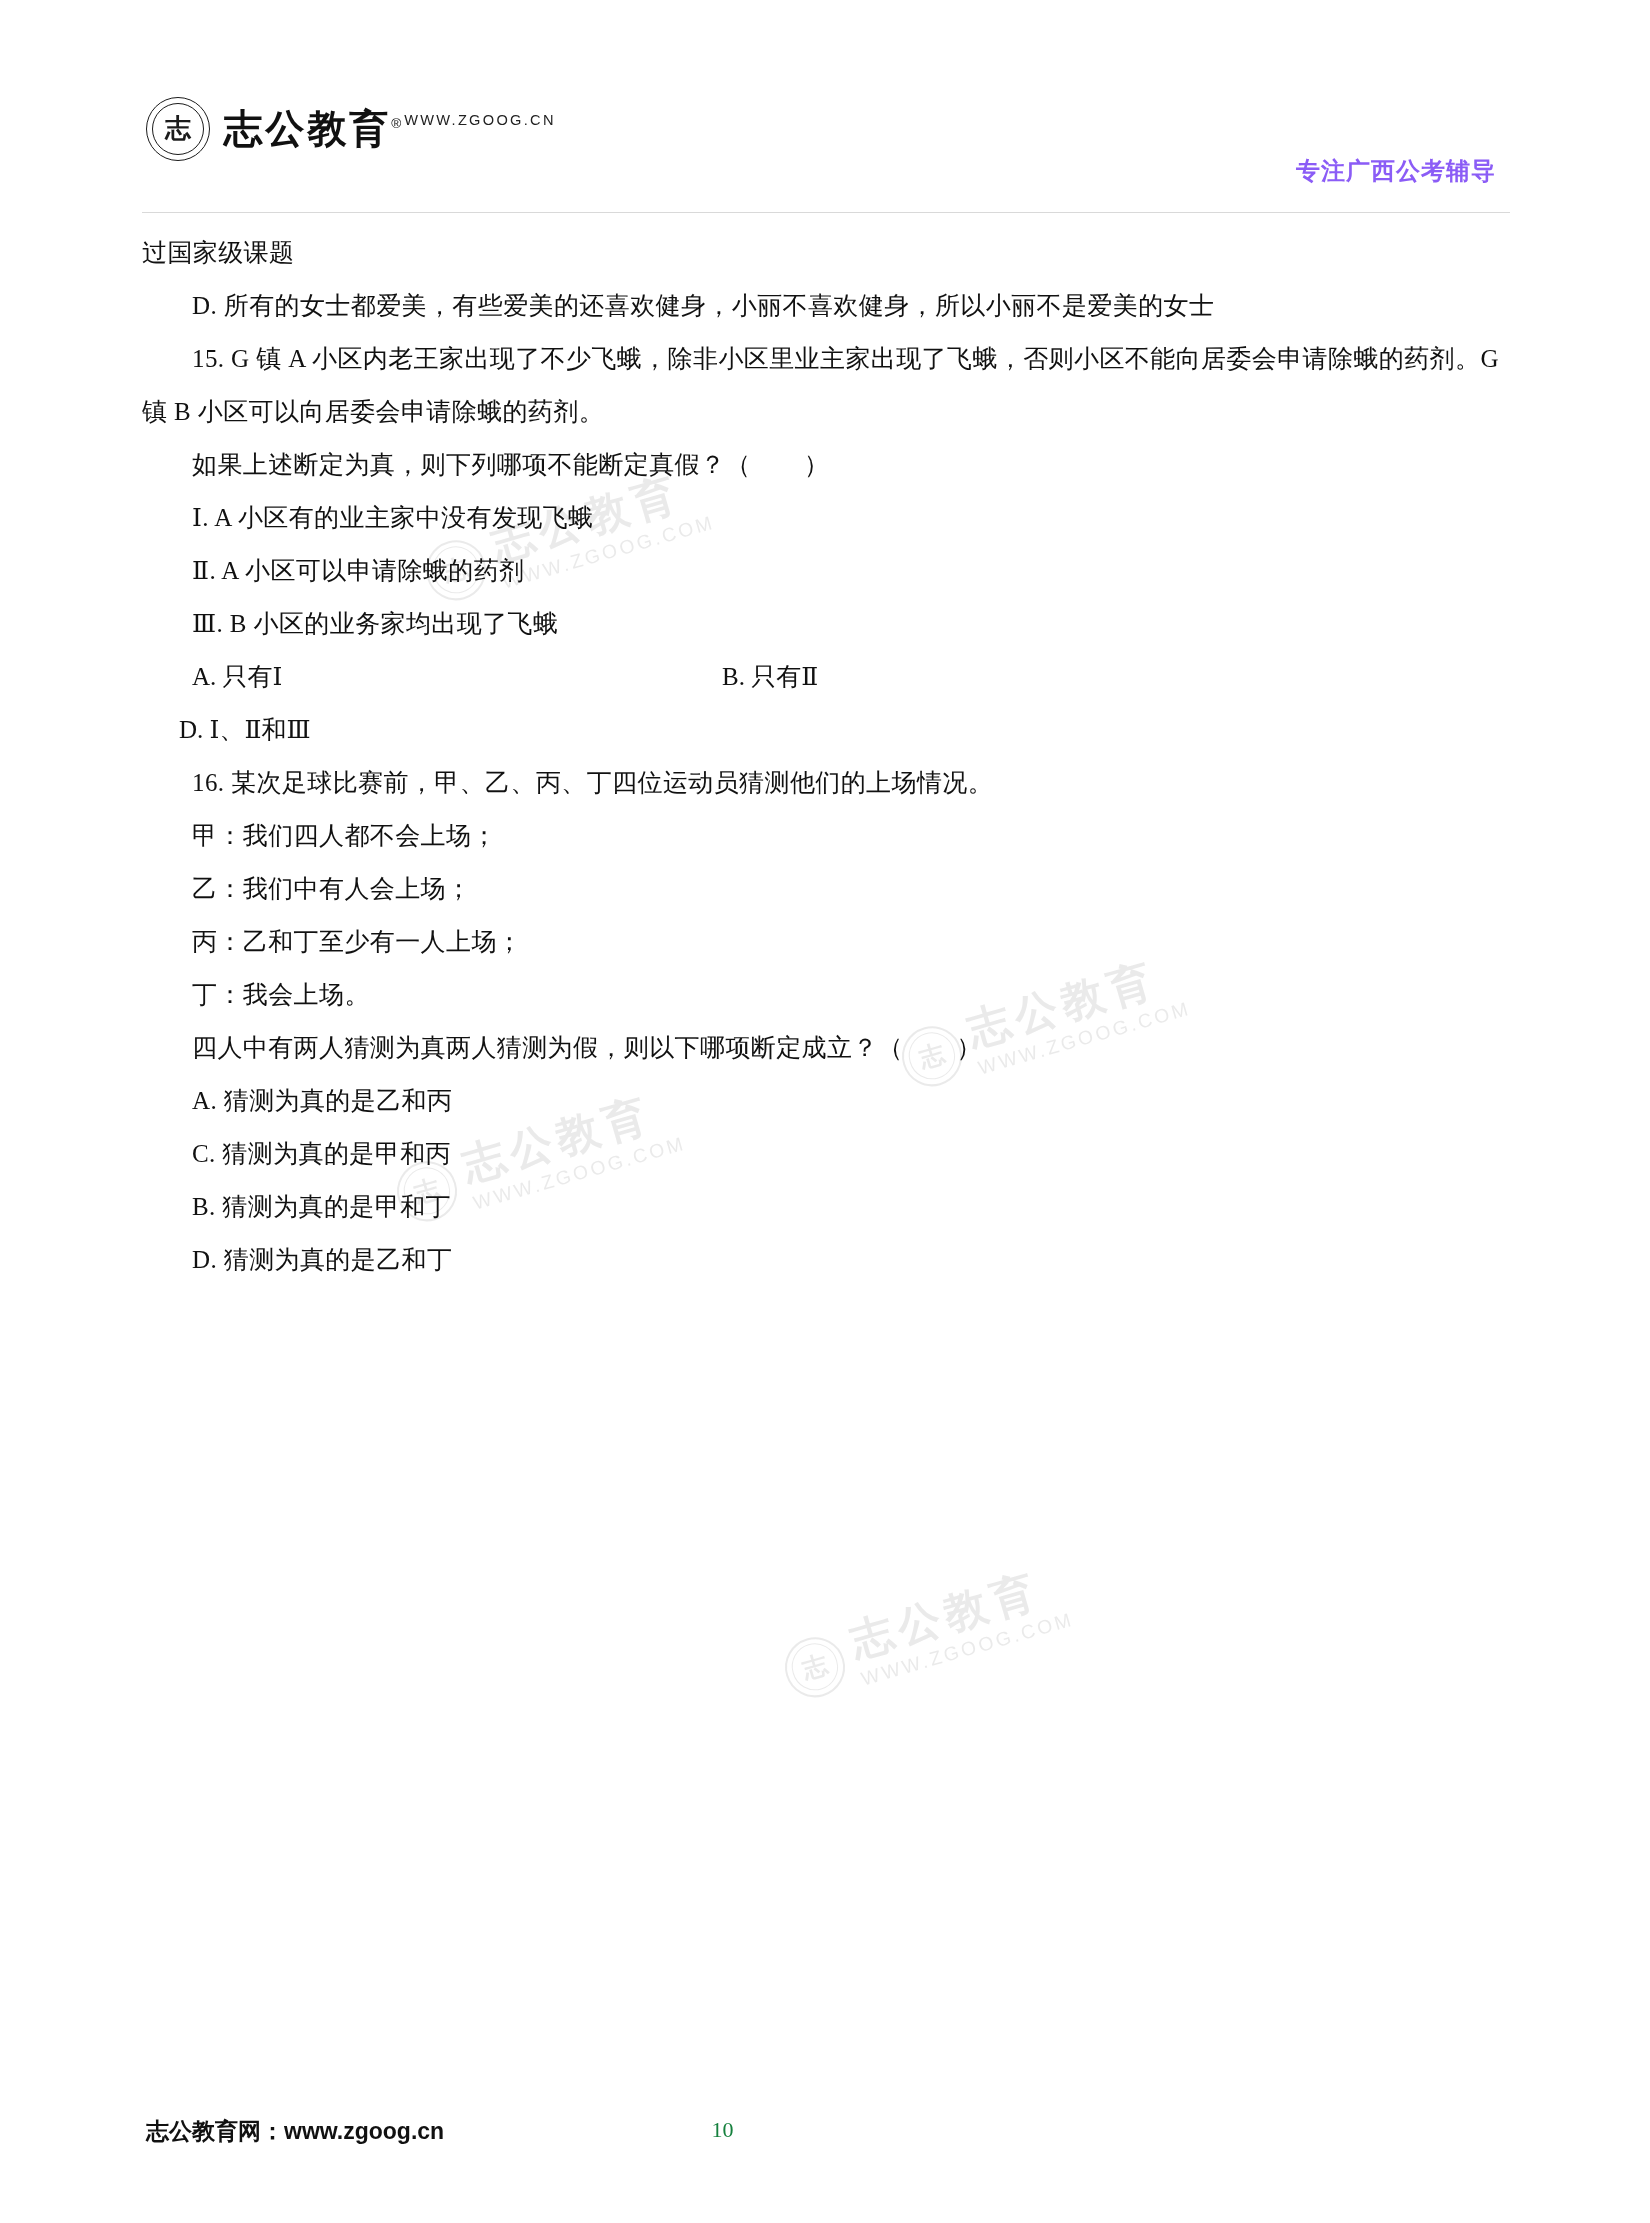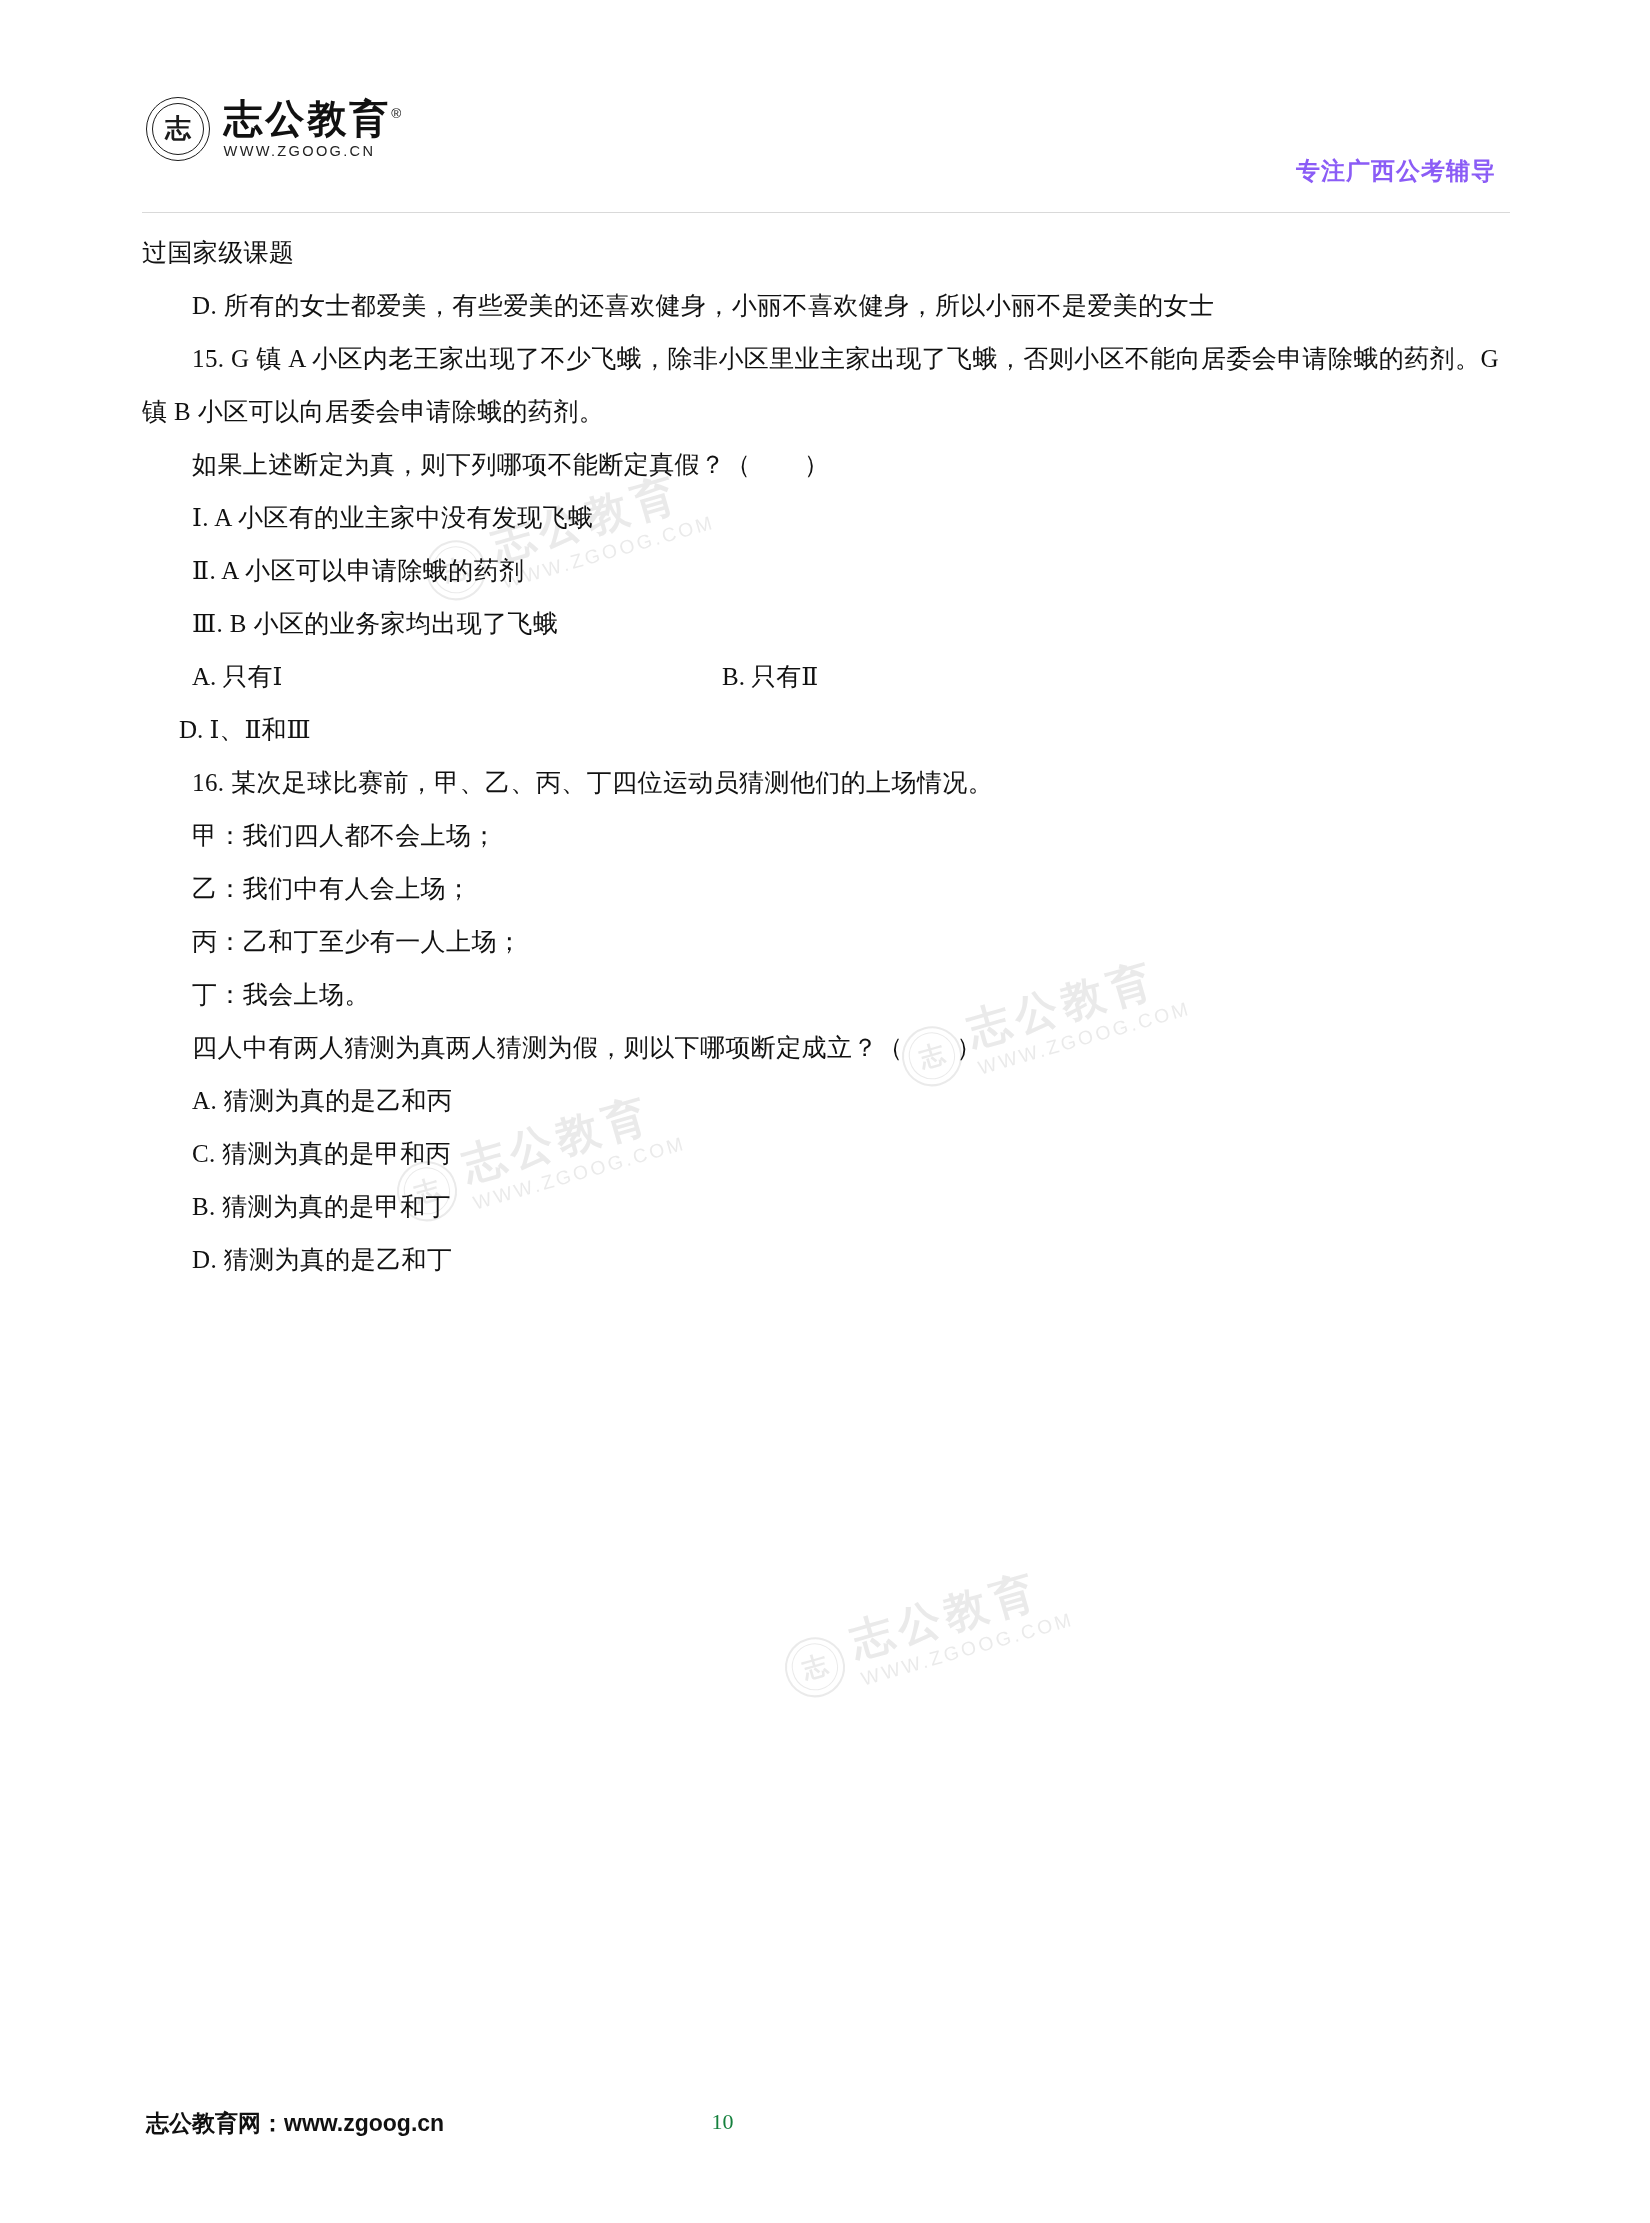--- a/index.html
+++ b/index.html
@@ -60,22 +60,23 @@
     font-family: "Liberation Serif", serif;
     font-size: 26px;
     font-weight: bold;
     color: #1b1b1b;
     line-height: 1;
     z-index: 2;
   }
   .logo-text-wrap {
     margin-left: 13.6px;
     display: flex;
-    flex-direction: column;
+    flex-direction: row;
     justify-content: center;
+    text-align: right;
   }
   .logo-title {
     font-family: "Liberation Sans", sans-serif;
     font-size: 39px;
     font-weight: bold;
     letter-spacing: 2.9px;
     color: #111111;
     line-height: 1.05;
     position: relative;
   }
@@ -206,21 +207,21 @@
     font-size: 19.4px;
     letter-spacing: 2.9px;
     color: #6f6f6f;
     margin-top: 2.9px;
   }
 
   
   .footer {
     position: absolute;
     left: 0;
-    bottom: 8px;
+    bottom: 0;
     width: 1445px;
     height: 146px;
   }
   .footer-left {
     position: absolute;
     left: 146px;
     bottom: 76px;
     font-family: "Liberation Sans", sans-serif;
     font-size: 23px;
     font-weight: bold;

